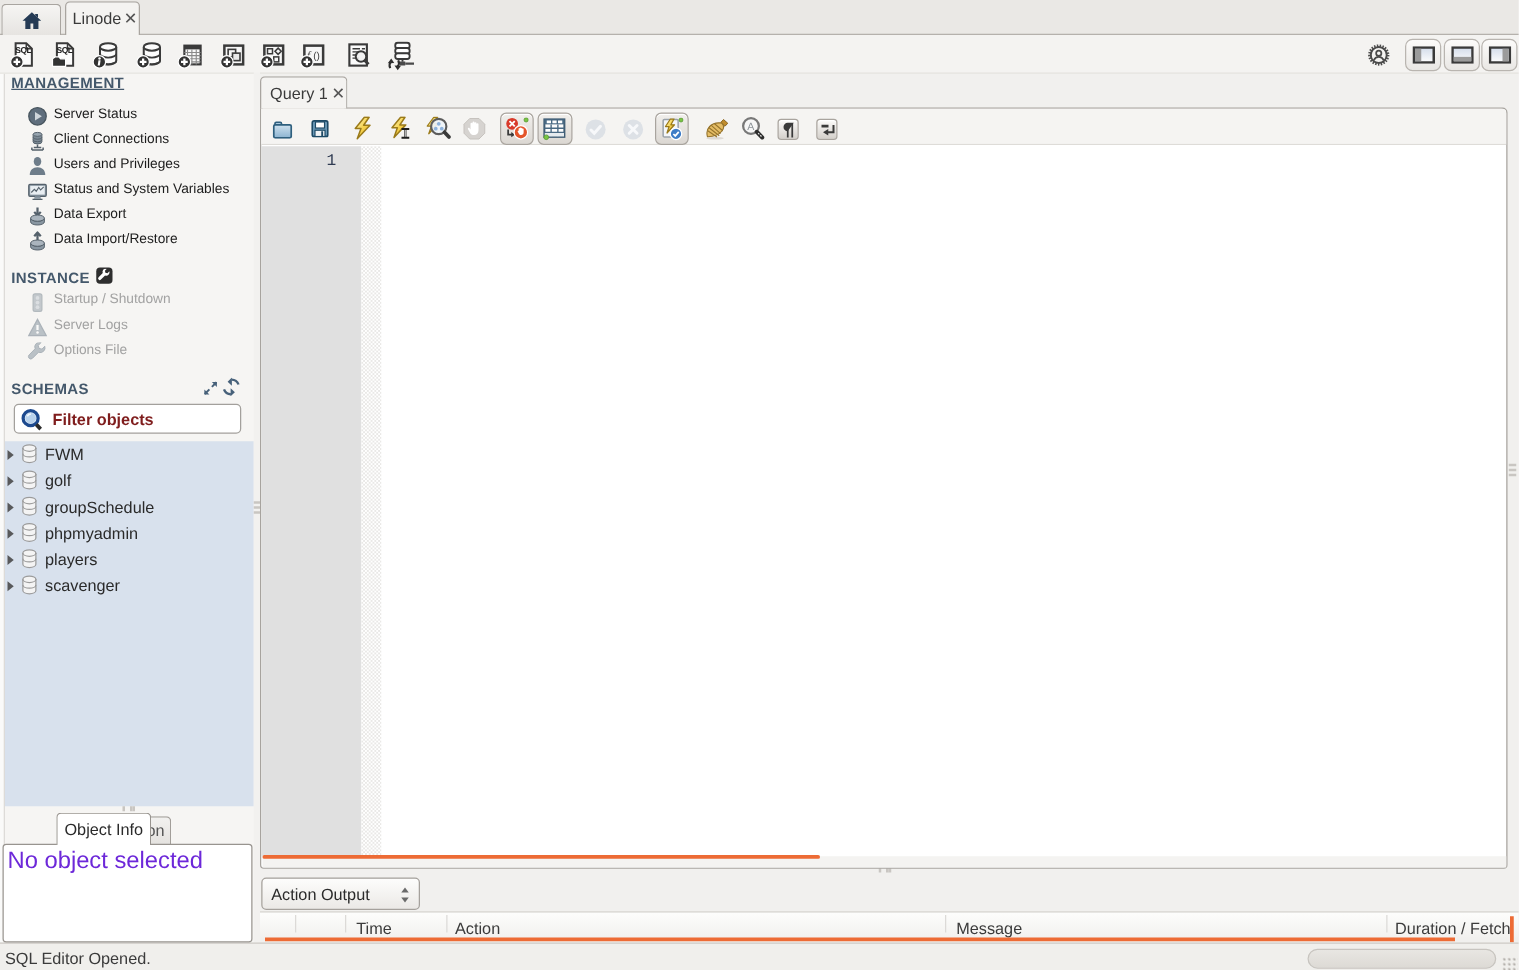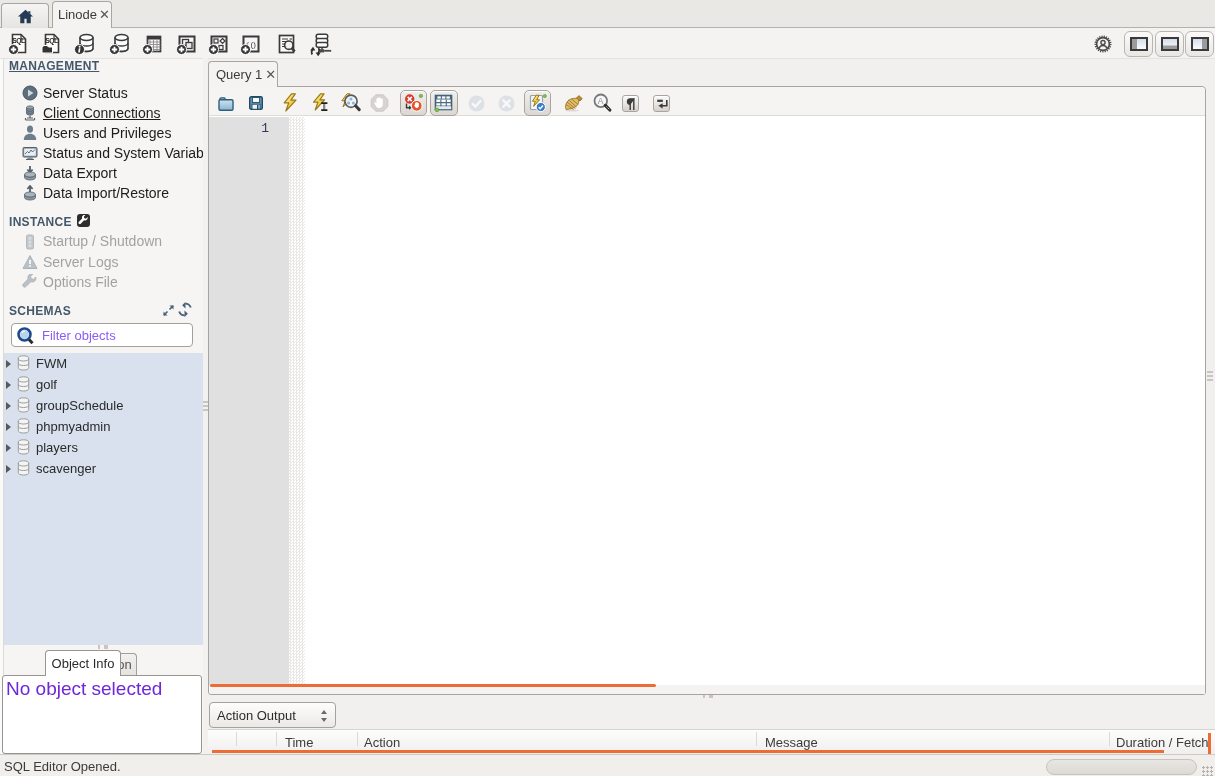--- a/index.html
+++ b/index.html
@@ -18,27 +18,27 @@
 .tbi { position:absolute; top:5px; }
 
 
 .panelbtn { position:absolute; top:3px; width:29px; height:26px; border:1px solid #b9b5b0; border-radius:6px; background:linear-gradient(#fcfbfa,#e9e7e4); }
 .panelbtn svg { position:absolute; left:5px; top:5px; }
 
 
 #sidebar { position:absolute; left:0; top:58px; width:203px; height:698px; background:#f6f5f3; border-top:1px solid #e5e3e0; overflow:hidden; }
 #sidebar .ledge { position:absolute; left:3px; top:0; width:1px; height:698px; background:#dddbd8; }
 .sec-h { position:absolute; left:9px; font-weight:bold; font-size:12px; color:#44586b; letter-spacing:0.3px; }
-.srow { position:absolute; left:43px; width:162px; font-size:14px; color:#1c1c1c; white-space:nowrap; }
+.srow { position:absolute; left:43px; width:162px; font-size:11px; color:#1c1c1c; white-space:nowrap; }
 .srow.dis { color:#a2a2a2; }
 .sicon { position:absolute; left:22px; width:16px; height:16px; }
 
 
 .filterbox { position:absolute; left:11px; top:264px; width:182px; height:24px; background:#fff; border:1px solid #a3a09c; border-radius:4px; }
-.filterbox .ph { position:absolute; left:30px; top:4px; color:#8b5cf6; font-size:13px; }
+.filterbox .ph { position:absolute; left:30px; top:4px; color:#7f1d1d; font-size:13px;font-weight:bold; }
 #tree { position:absolute; left:4px; top:294px; width:199px; height:292px; background:#d8e1ed; }
 .trow { position:absolute; left:0; width:199px; height:21px; }
 .trow .arr { position:absolute; left:2px; top:7px; width:0; height:0; border-left:5px solid #58595b; border-top:4px solid transparent; border-bottom:4px solid transparent; }
 .trow .txt { position:absolute; left:32px; top:3px; color:#2a2a2a; font-size:13px; }
 .trow svg { position:absolute; left:13px; top:2px; }
 .otab1 { position:absolute; left:2px; top:591px; width:76px; height:26px; background:#fff; border:1px solid #98948f; border-bottom:none; border-radius:4px 4px 0 0; font-size:13px; color:#2b2b2b; text-align:center; line-height:25px; z-index:3;margin-left:43px; }
 .otab2 { position:absolute; left:80px; top:594px; width:57px; height:23px; background:linear-gradient(#f2f1ef,#e4e2df); border:1px solid #a29e99; border-bottom:none; border-radius:4px 4px 0 0; font-size:13px; color:#555; text-align:center; line-height:22px; z-index:1; }
 .obox { position:absolute; left:2px; top:616px; width:200px; height:79px; background:#fff; border:1px solid #98948f; border-radius:3px; z-index:2; }
 .obox .t { position:absolute; left:3px; top:2px; color:#6d28d9; font-size:19px; }
 
@@ -214,21 +214,21 @@
           <rect x="10" y="1" width="5" height="10" fill="#9b9b9b"></rect>
         </svg>
       </div>
 </div>
 
 <div id="sidebar">
   <div style="position:absolute;left:0;top:0;width:3px;height:698px;background:#fafaf9;"></div>
   <div class="ledge"></div>
   <div class="sec-h" style="top:0;text-decoration:underline;">MANAGEMENT</div>
   <div class="srow" style="top:26px;">Server Status</div>
-  <div class="srow" style="top:46px;text-decoration:underline;">Client Connections</div>
+  <div class="srow" style="top:46px;">Client Connections</div>
   <div class="srow" style="top:66px;">Users and Privileges</div>
   <div class="srow" style="top:86px;">Status and System Variables</div>
   <div class="srow" style="top:106px;">Data Export</div>
   <div class="srow" style="top:126px;">Data Import/Restore</div>
   <div class="sec-h" style="top:156px;">INSTANCE</div>
   <div class="srow dis" style="top:174px;">Startup / Shutdown</div>
   <div class="srow dis" style="top:195px;">Server Logs</div>
   <div class="srow dis" style="top:215px;">Options File</div>
   <div class="sec-h" style="top:245px;">SCHEMAS</div>
   <div class="sicon" style="top:26px;"><svg width="16" height="16" viewBox="0 0 16 16">

